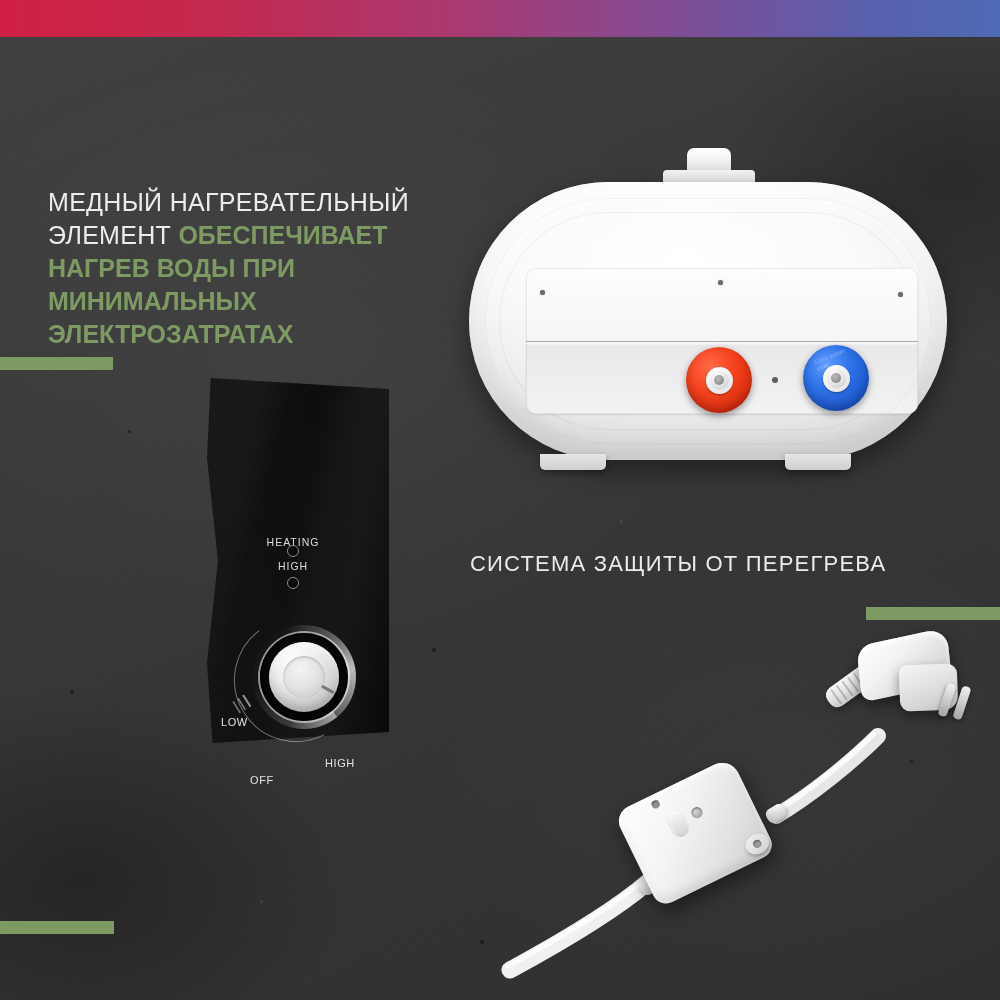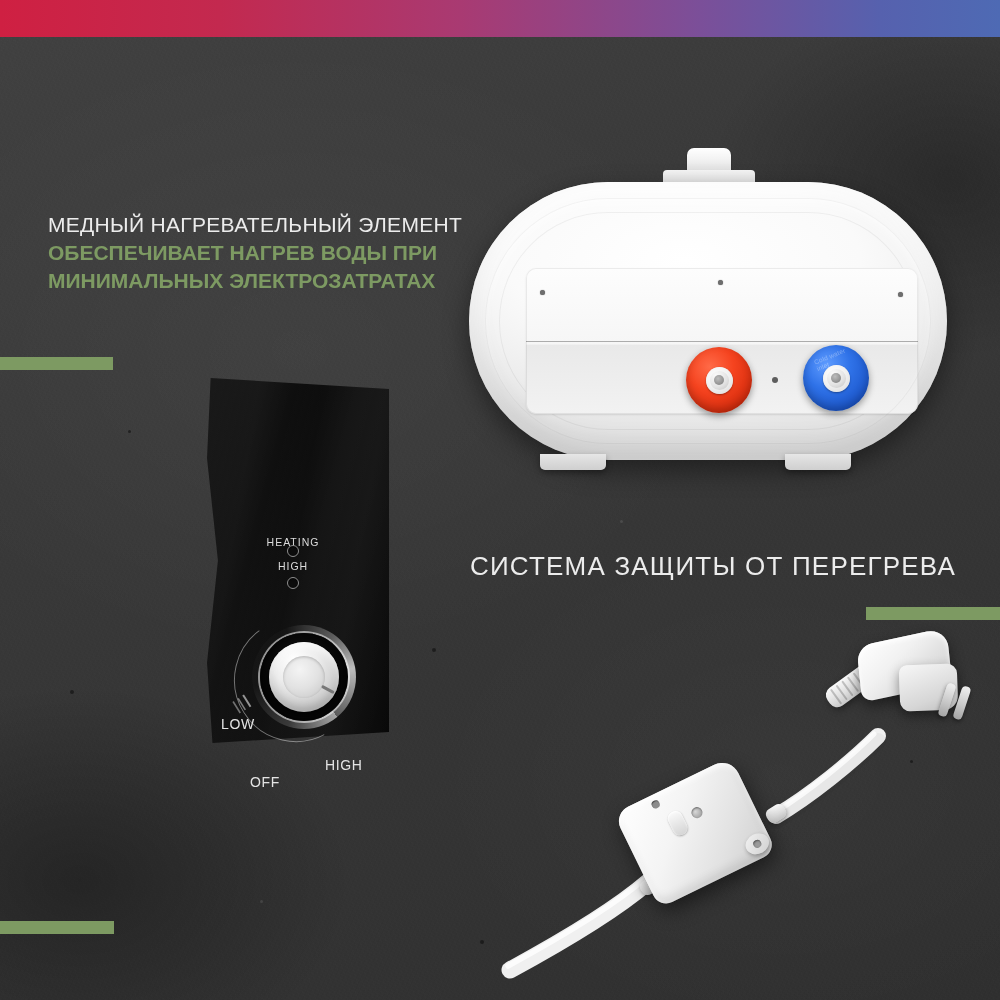--- a/index.html
+++ b/index.html
@@ -46,34 +46,33 @@
     font-size:76px; line-height:76px;
     letter-spacing:-1px;
     color:#ffffff; font-weight:400;
     font-family:"DejaVu Sans", sans-serif;
   }
 
   
   .copy {
     position:absolute;
     color:#ececec;
-    font-size:21px;
-    line-height:28px;
+    font-size:25px;
+    line-height:33px;
     letter-spacing:.3px;
     font-weight:400;
     text-transform:uppercase;
     white-space:pre-line;
-    margin-top:25px;
   }
   .copy .hl { color:#7d9a62; font-weight:bold; letter-spacing:0px; }
   #copy-top    { left:48px; top:186px; width:430px; }
   #copy-bottom { left:48px; top:769px; width:440px; }
   #copy-mid {
     position:absolute; left:470px; top:551px;
-    color:#ececec; font-size:26px; letter-spacing:1.2px;
+    color:#ececec; font-size:22px; letter-spacing:1.2px;
     text-transform:uppercase; font-weight:400;
   }
 
   
   .accent { position:absolute; background:#7d9a62; height:13px; }
   #accent-left-1   { left:0;   top:357px; width:113px; }
   #accent-left-2   { left:0;   top:921px; width:114px; }
   #accent-right-1  { left:866px; top:607px; width:134px; }
 
   
@@ -221,21 +220,21 @@
     border:1.6px solid rgba(255,255,255,.42);
     clip-path: polygon(0% 0%, 46% 0%, 46% 100%, 0% 100%);
     transform:rotate(-32deg);
   }
   #panel .dash {
     position:absolute; left:33px; top:322px; width:14px; height:1.6px;
     background:rgba(255,255,255,.55); transform:rotate(58deg);
     box-shadow: 0 6px 0 -0.2px rgba(255,255,255,.45), 0 12px 0 -0.2px rgba(255,255,255,.40);
   }
   #panel .scale-label {
-    position:absolute; color:#e4e4e4; font-size:14px; letter-spacing:.6px; font-weight:400;text-align:center;
+    position:absolute; color:#e4e4e4; font-size:11px; letter-spacing:.6px; font-weight:400;text-align:center;
   }
   #panel #lab-low  { left:14px;  top:338px; }
   #panel #lab-off  { left:43px;  top:396px; }
   #panel #lab-high { left:118px; top:379px; }
 
   
   #cord { position:absolute; left:480px; top:620px; width:520px; height:380px; }
   #cord svg { position:absolute; left:0; top:0; }
 
   .rcd-box {

